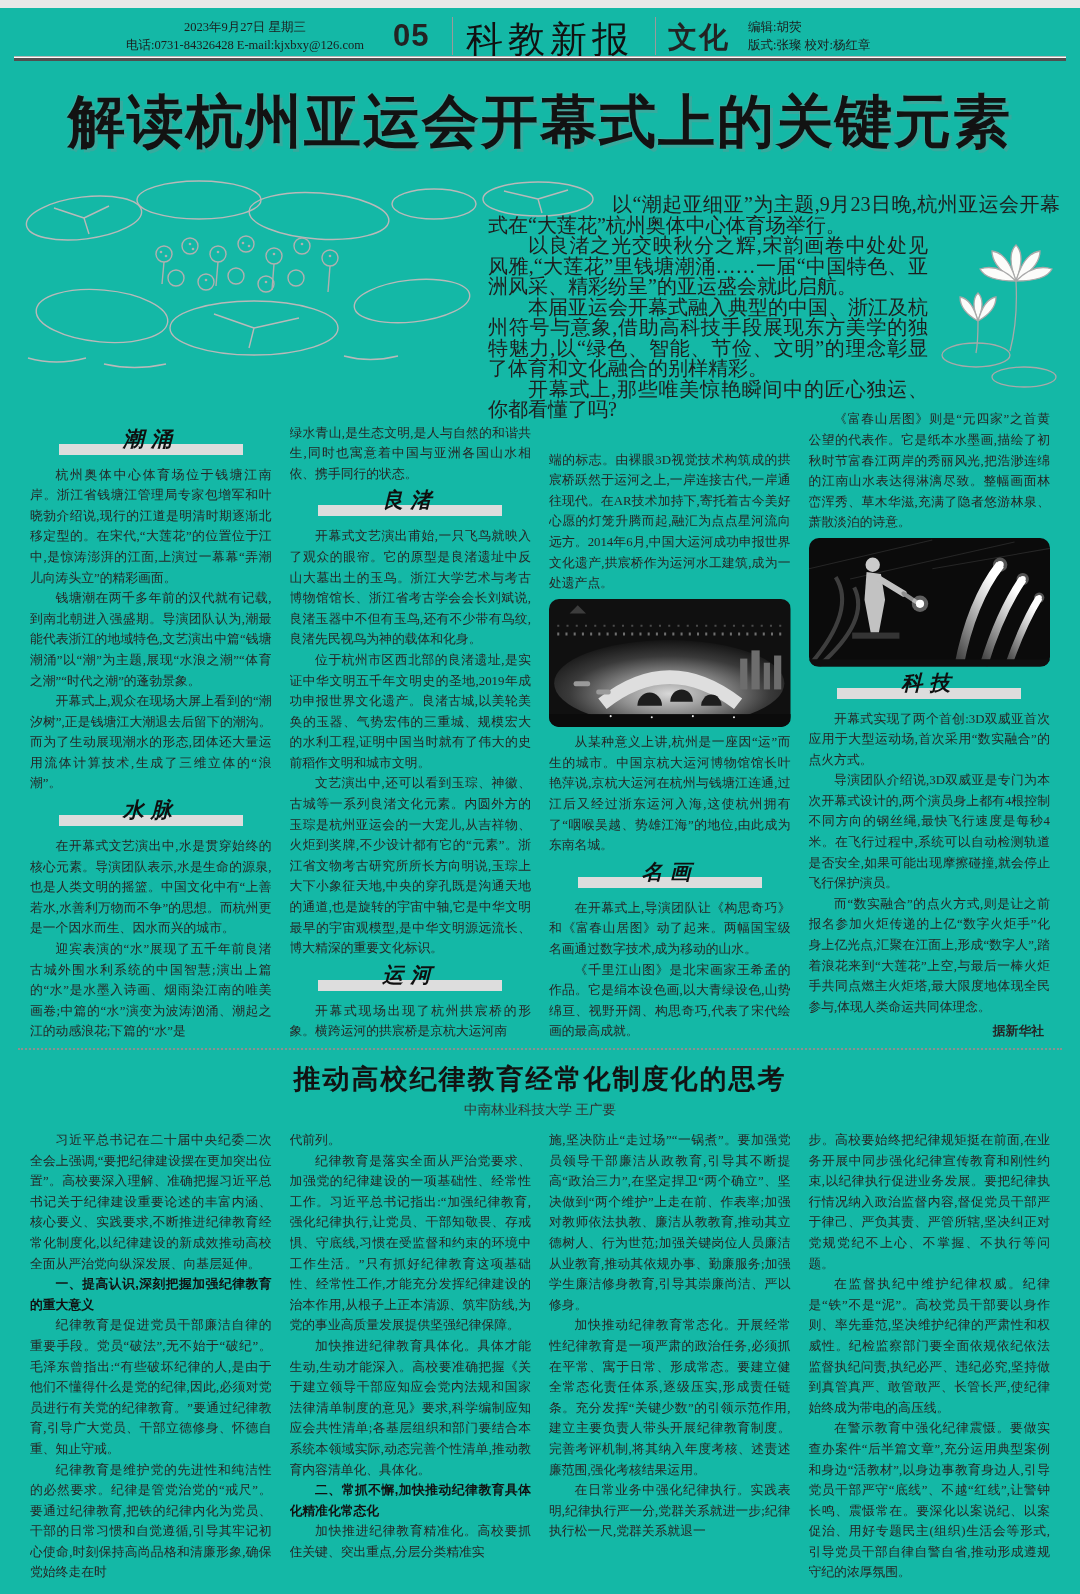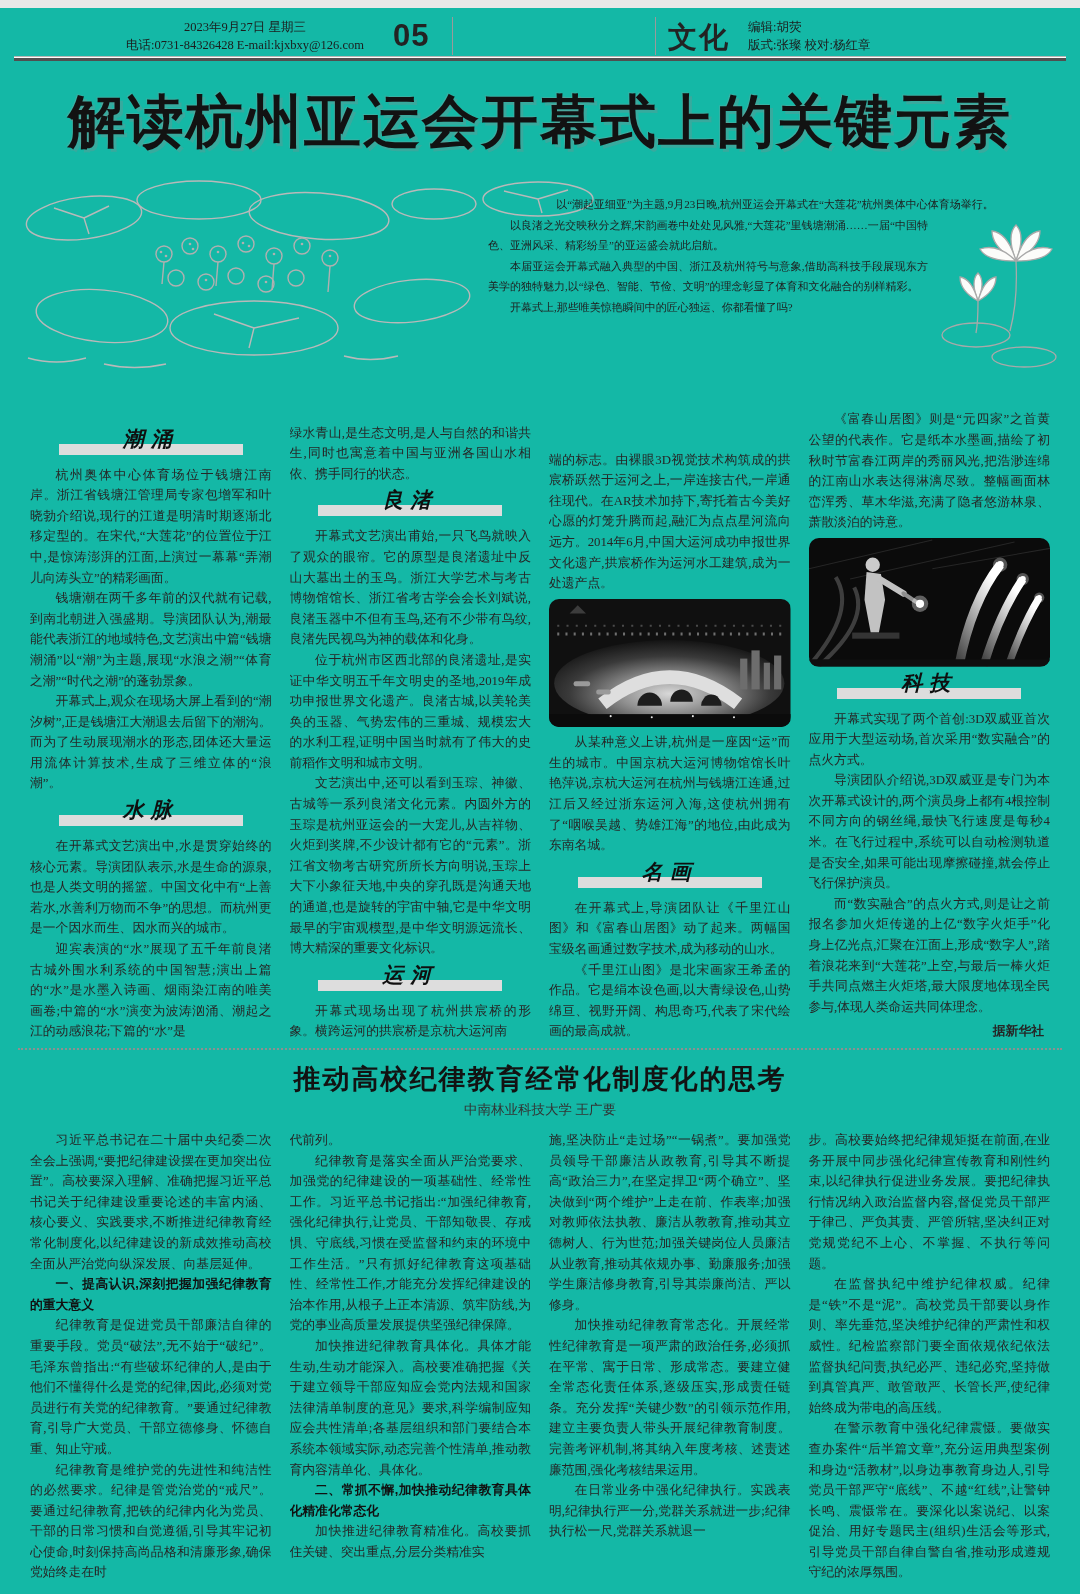--- a/index.html
+++ b/index.html
@@ -25,21 +25,21 @@
   .rule { position:absolute; top:48px; left:14px; right:14px; height:5px;
           background:linear-gradient(#b5b5b5 0 1px,#fcfcfa 1px 2px,#4f4f4f 2px 5px); }
   
   .headline { position:absolute; top:76px; left:0; right:0; text-align:center;
               font-size:57px; font-weight:900; letter-spacing:2px; color:#121212;
               font-family:"Liberation Sans","DejaVu Sans",sans-serif;
               text-shadow:3px 3px 0 rgba(140,140,140,.30), -1px -1px 0 rgba(160,160,160,.25); }
   
   .pond-art { position:absolute; left:14px; top:158px; width:468px; height:205px; }
   .leaf-art { position:absolute; left:478px; top:168px; width:120px; height:46px; }
-  .intro { position:absolute; left:488px; top:186px; width:572px; font-size:11px;
+  .intro { position:absolute; left:488px; top:186px; width:572px; font-size:20px;
            line-height:20.5px; text-align:justify; color:#1e1e1e; }
   .intro p { text-indent:2em; }
   .intro .p1 { text-indent:6.2em; }
   .lotus-float { float:right; width:122px; height:152px; margin:2px 0 4px 10px; }
   
   .cols { position:absolute; left:30px; right:30px; display:flex; gap:18px; }
   .cols-top { top:372px; height:662px;align-items:flex-end; }
   .cols-bottom { top:1122px; height:470px; }
   .col { flex:1 1 0; overflow:hidden; font-size:12.8px; line-height:20.6px;
          text-align:justify; color:#262626; }
@@ -66,20 +66,21 @@
 
 <div class="page">
 
   <header class="hdr">
     <div class="dates">
       <div>2023年9月27日  星期三</div>
       <div>电话:0731-84326428  E-mail:kjxbxy@126.com</div>
     </div>
     <div class="pagenum">05</div>
     <div class="vbar b1"></div>
+    <div class="masthead">科教新报</div>
     <div class="vbar b2"></div>
     <div class="section-name">文化</div>
     <div class="editors">
       <div>编辑:胡荧</div>
       <div>版式:张璨  校对:杨红章</div>
     </div>
   </header>
   <div class="rule"></div>
 
   <h1 class="headline">解读杭州亚运会开幕式上的关键元素</h1>
@@ -214,21 +215,21 @@
         <g fill="#e6e6e6">
               <circle cx="60" cy="114" r="1"></circle>
               <circle cx="100" cy="115" r="1"></circle>
               <circle cx="140" cy="114" r="1"></circle>
               <circle cx="180" cy="115" r="1"></circle>
             </g>
       </svg>
     </div>
         <p class="para">从某种意义上讲,杭州是一座因“运”而生的城市。中国京杭大运河博物馆馆长叶艳萍说,京杭大运河在杭州与钱塘江连通,过江后又经过浙东运河入海,这使杭州拥有了“咽喉吴越、势雄江海”的地位,由此成为东南名城。</p>
         <div class="sec-head"><span class="sec-bar"></span><span class="sec-txt">名画</span></div>
-        <p class="para">在开幕式上,导演团队让《千里江山图》和《富春山居图》动了起来。两幅国宝级名画通过数字技术,成为移动的山水。</p>
+        <p class="para">在开幕式上,导演团队让《构思奇巧》和《富春山居图》动了起来。两幅国宝级名画通过数字技术,成为移动的山水。</p>
         <p class="para">《千里江山图》是北宋画家王希孟的作品。它是绢本设色画,以大青绿设色,山势绵亘、视野开阔、构思奇巧,代表了宋代绘画的最高成就。</p>
       </div>
     <div class="col">
         <p class="para">《富春山居图》则是“元四家”之首黄公望的代表作。它是纸本水墨画,描绘了初秋时节富春江两岸的秀丽风光,把浩渺连绵的江南山水表达得淋漓尽致。整幅画面林峦浑秀、草木华滋,充满了隐者悠游林泉、萧散淡泊的诗意。</p>
         <div class="photo">
       <svg viewBox="0 0 235 125">
         <defs>
           <linearGradient id="bl" x1="0" y1="1" x2="0.6" y2="0">
             <stop offset="0%" stop-color="#3a3a3a"></stop>
                 <stop offset="70%" stop-color="#cfcfcf"></stop>

